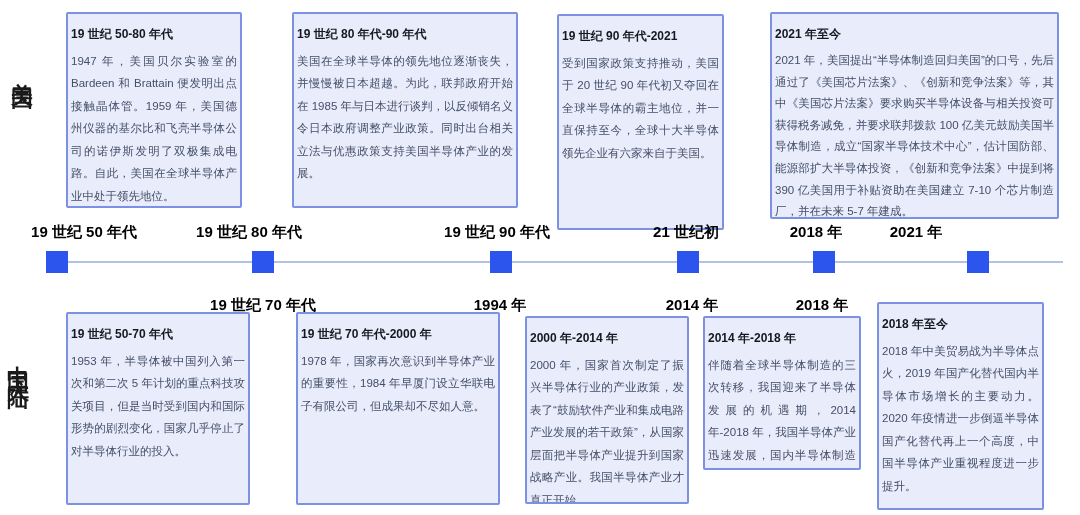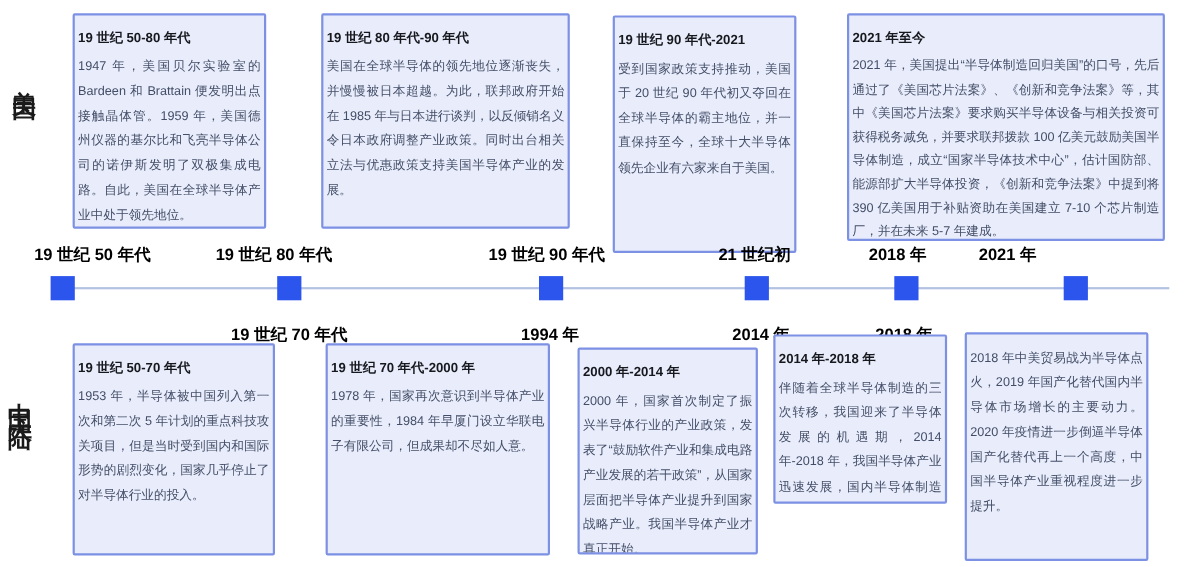--- a/index.html
+++ b/index.html
@@ -78,21 +78,22 @@
     <div class="card-body">1953 年，半导体被中国列入第一次和第二次 5 年计划的重点科技攻关项目，但是当时受到国内和国际形势的剧烈变化，国家几乎停止了对半导体行业的投入。</div>
   </div>
   <div class="card" style="left:296px;top:312px;width:204px;height:193px;">
     <div class="card-title">19 世纪 70 年代-2000 年</div>
     <div class="card-body">1978 年，国家再次意识到半导体产业的重要性，1984 年早厦门设立华联电子有限公司，但成果却不尽如人意。</div>
   </div>
   <div class="card" style="left:525px;top:316px;width:164px;height:188px;">
     <div class="card-title">2000 年-2014 年</div>
     <div class="card-body">2000 年，国家首次制定了振兴半导体行业的产业政策，发表了“鼓励软件产业和集成电路产业发展的若干政策”，从国家层面把半导体产业提升到国家战略产业。我国半导体产业才真正开始。</div>
   </div>
-  <div class="card" style="left:703px;top:304px;width:158px;height:154px;">
+  <div class="card" style="left:703px;top:316px;width:158px;height:154px;">
     <div class="card-title">2014 年-2018 年</div>
     <div class="card-body">伴随着全球半导体制造的三次转移，我国迎来了半导体发展的机遇期，2014 年-2018 年，我国半导体产业迅速发展，国内半导体制造企业迅速崛起。</div>
   </div>
   <div class="card" style="left:877px;top:302px;width:167px;height:208px;">
+    <div class="card-title">2018 年至今</div>
     <div class="card-body">2018 年中美贸易战为半导体点火，2019 年国产化替代国内半导体市场增长的主要动力。2020 年疫情进一步倒逼半导体国产化替代再上一个高度，中国半导体产业重视程度进一步提升。</div>
   </div>
 
 </div>
 
 </body></html>

